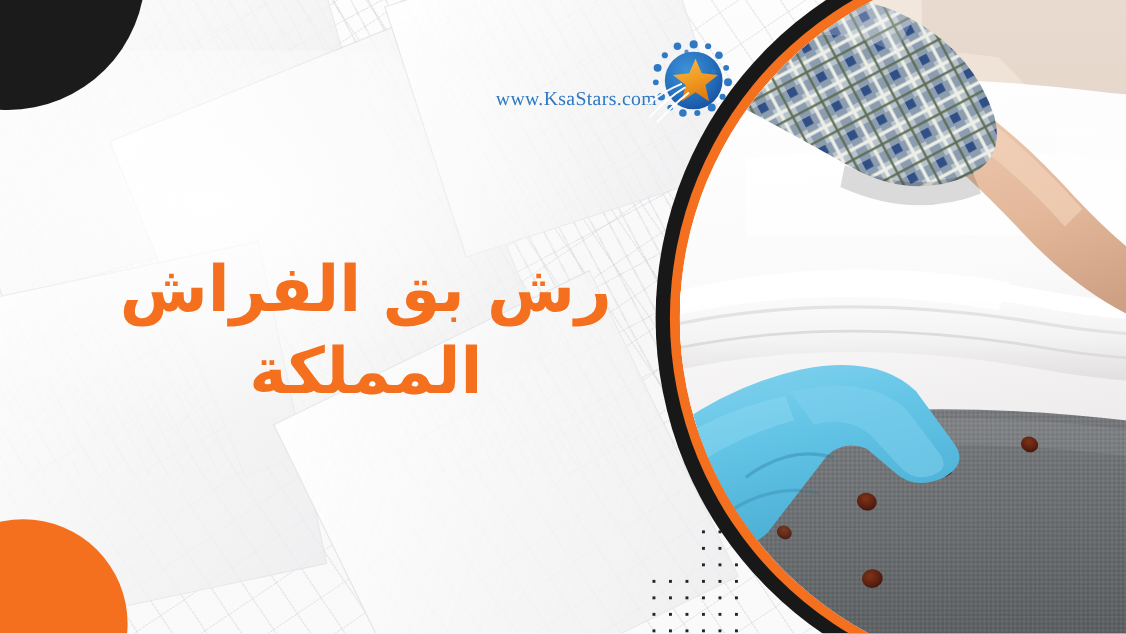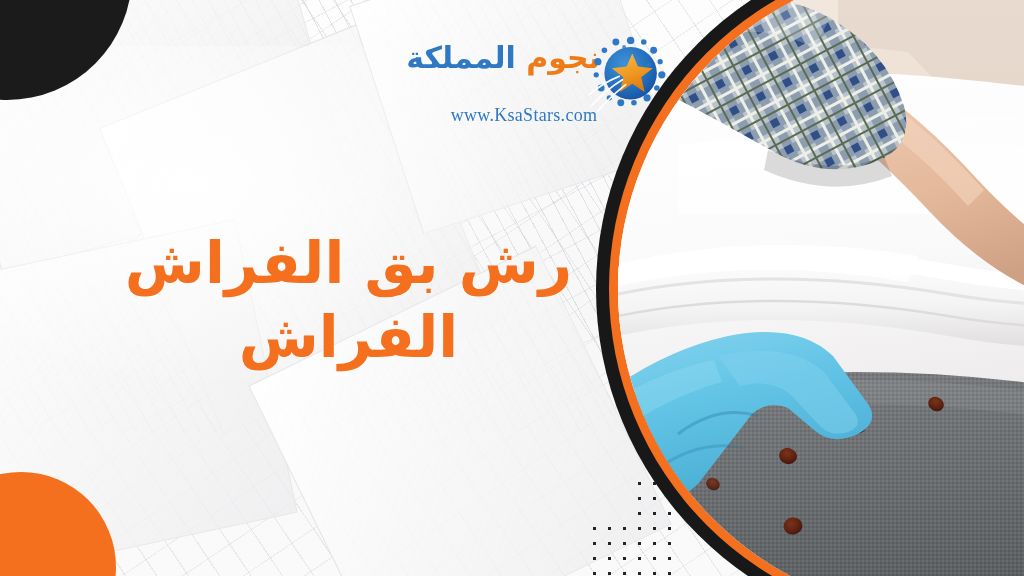--- a/index.html
+++ b/index.html
@@ -70,21 +70,21 @@
     position:absolute; inset:0;
     background-image:radial-gradient(#242424 1.5px, transparent 1.6px);
     background-size:15px 15px;
     background-position:2px 2px;
     clip-path:polygon(52% 0%, 100% 0%, 100% 44%, 100% 100%, 0% 100%, 0% 44%, 52% 44%);
   }
 
   
   .title-block {
     position:absolute; z-index:5;
-    left:76px; top:226px;
+    left:60px; top:226px;
     width:545px;
     text-align:center;
     direction:rtl;
   }
   .title-line {
     color:#f4701e;
     font-weight:bold;
     font-size:58px;
     line-height:1.28;
     letter-spacing:0px;
@@ -282,24 +282,20 @@
                    Q 210 218 156 188 Q 92 152 46 128 Q 14 108 40 60 Z" fill="url(#plaid)"></path>
           <path d="M40 60 Q 130 10 212 54 L 196 84 Q 126 48 56 92 Z" fill="rgba(255,255,255,0.22)"></path>
           <path d="M150 186 Q 214 214 266 192 L 274 212 Q 212 236 146 206 Z" fill="rgba(0,0,0,0.14)"></path>
         </g>
       </svg>
     </div>
   </div>
 
   <div class="logo">
     <div class="logo-text">
-      <div class="logo-ar">
-        <span class="w1">نجوم</span>
-        <span class="w2">المملكة</span>
-      </div>
       <div class="logo-url">www.KsaStars.com</div>
     </div>
     <div class="logo-emblem">
       <svg viewBox="0 0 100 110" width="82" height="92" aria-hidden="true">
         <defs>
           <radialGradient id="logoCircle" cx="0.38" cy="0.32" r="0.82">
             <stop offset="0%" stop-color="#3e92d8"></stop>
             <stop offset="55%" stop-color="#2470bd"></stop>
             <stop offset="100%" stop-color="#14499a"></stop>
           </radialGradient>
@@ -335,16 +331,16 @@
           <path d="M42 62 Q 22 74 4 94"></path>
           <path d="M46 68 Q 28 82 12 100"></path>
           <path d="M38 58 Q 18 66 2 80"></path>
         </g>
       </svg>
     </div>
   </div>
 
   <div class="title-block">
     <div class="title-line">رش بق الفراش</div>
-    <div class="title-line">الفراش</div>
+    <div class="title-line">المملكة</div>
   </div>
 
 </div>
 
 </body></html>

